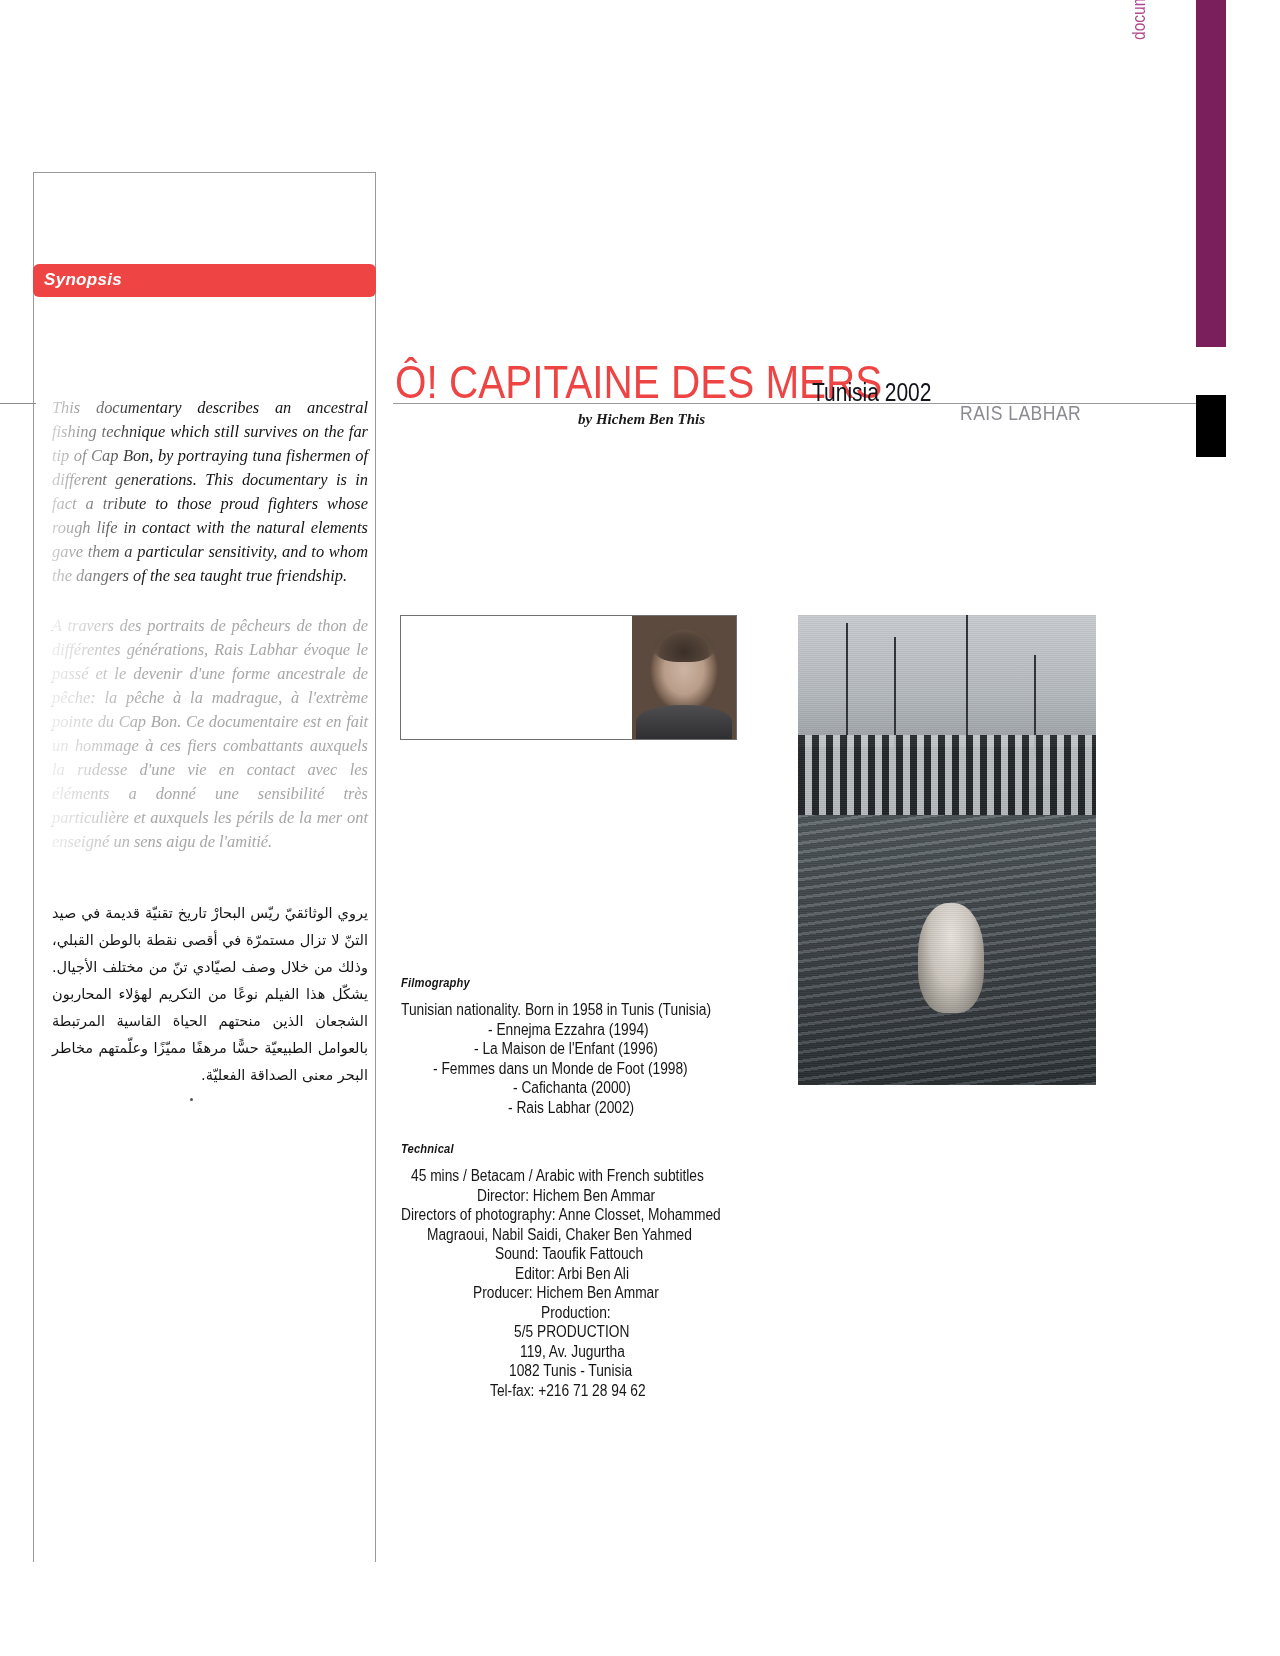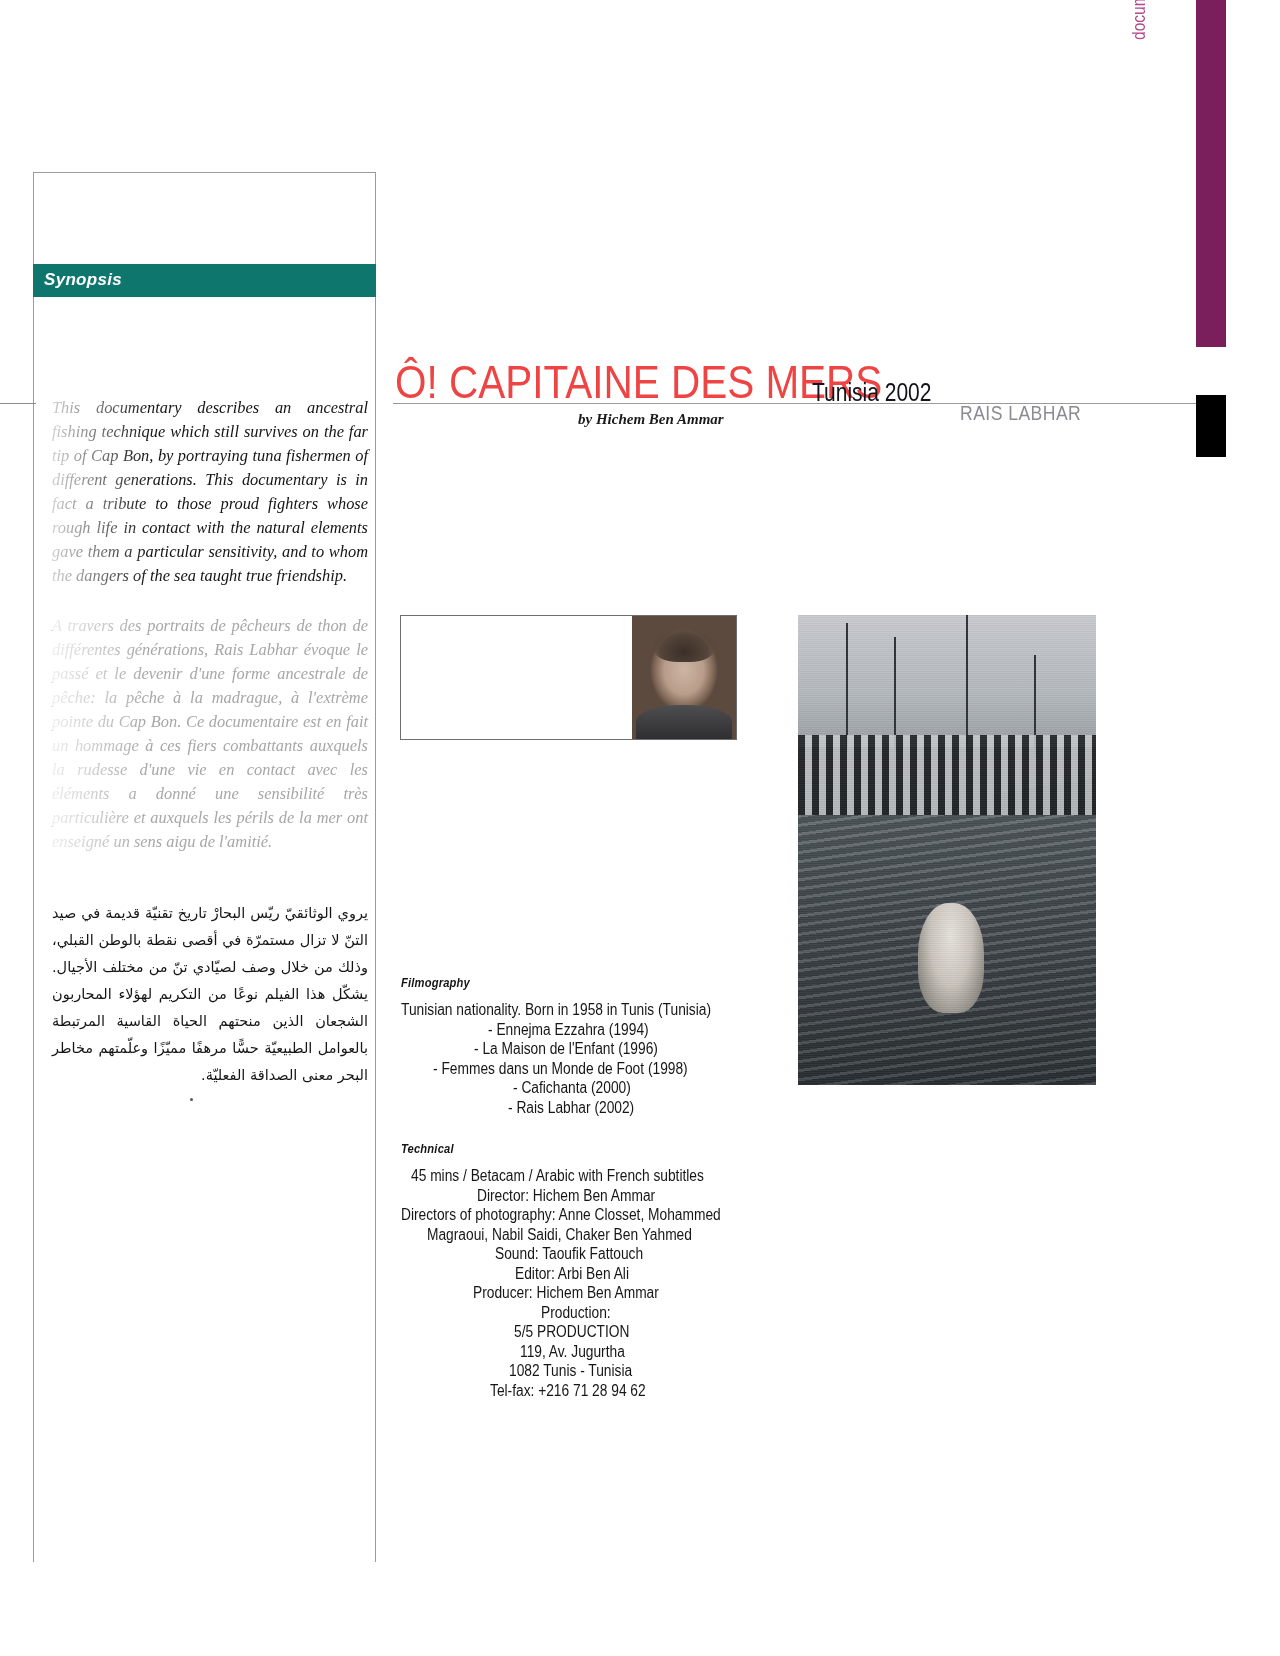--- a/index.html
+++ b/index.html
@@ -40,21 +40,22 @@
   
   .left-frame{
     position:absolute;left:33px;top:172px;width:343px;height:1390px;
     border-left:1px solid #9a9a9a;
     border-top:1px solid #9a9a9a;
     border-right:1px solid #9a9a9a;
     box-sizing:border-box;
   }
   .synopsis-band{
     position:absolute;left:33px;top:264px;width:343px;height:33px;
-    background:#0f766e;
+    background:#ef4444;
+    border-radius:6px;
   }
   .synopsis-band .label{
     position:absolute;left:11px;top:6px;
     color:#ffffff;font-style:italic;font-weight:700;font-size:17px;
     font-family:"Liberation Sans", sans-serif;
     letter-spacing:0.3px;
   }
   .hrule-left{
     position:absolute;left:0;top:403px;width:36px;height:1px;background:#8c8c8c;
   }
@@ -237,21 +238,21 @@
     <p class="syn-p fr">A travers des portraits de pêcheurs de thon de différentes générations, Rais Labhar évoque le passé et le devenir d'une forme ancestrale de pêche: la pêche à la madrague, à l'extrème pointe du Cap Bon.  Ce documentaire est en fait un hommage à ces fiers combattants auxquels la rudesse d'une vie en contact avec les éléments a donné une sensibilité très particulière et auxquels les périls de la mer ont enseigné un sens aigu de l'amitié.</p>
   </div>
   <div class="fade-mask"></div>
 
   <div class="syn-ar">يروي الوثائقيّ ريّس البحارْ تاريخ تقنيّة قديمة في صيد التنّ لا تزال مستمرّة في أقصى نقطة بالوطن القبلي، وذلك من خلال وصف لصيّادي تنّ من مختلف الأجيال. يشكّل هذا الفيلم نوعًا من التكريم لهؤلاء المحاربون الشجعان الذين منحتهم الحياة القاسية المرتبطة بالعوامل الطبيعيّة حسًّا مرهفًا مميّزًا وعلّمتهم مخاطر البحر معنى الصداقة الفعليّة.</div>
   <div class="dot-mark"></div>
 
   <div class="title-rule"></div>
   <div class="film-title"><span class="t">Ô! CAPITAINE DES MERS</span></div>
   <div class="film-country"><span>Tunisia 2002</span></div>
-  <div class="film-by">by Hichem Ben Ammar</div>
+  <div class="film-by">by Hichem Ben This</div>
   <div class="orig-title"><span>RAIS LABHAR</span></div>
 
   <div class="portrait-box">
     <div class="portrait-face"></div>
   </div>
 
   <div class="still-photo">
     <div class="sky"></div>
     <div class="mast" style="left:48px;top:8px;height:130px;"></div>
     <div class="mast" style="left:96px;top:22px;height:116px;"></div>

